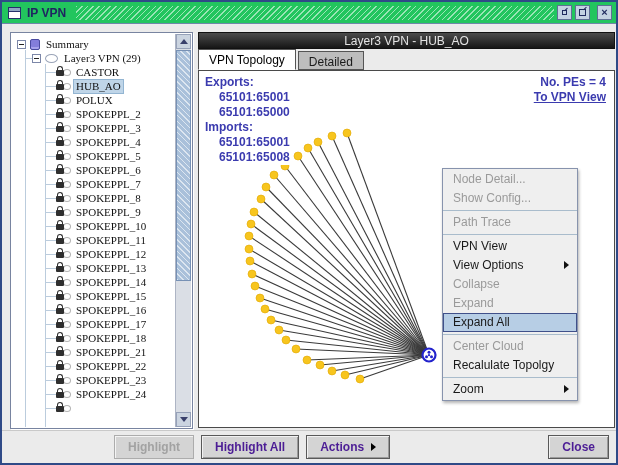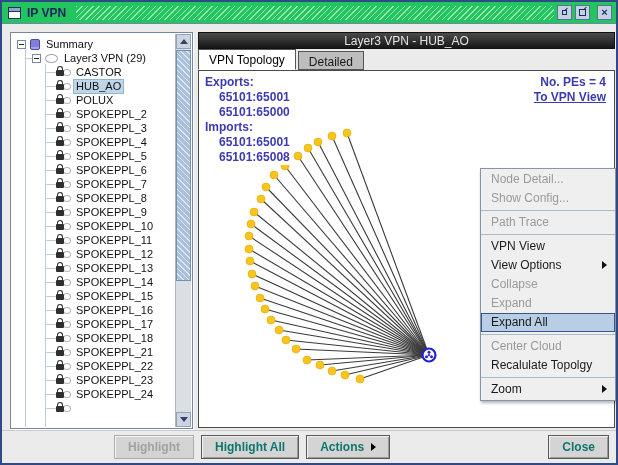--- a/index.html
+++ b/index.html
@@ -20,21 +20,21 @@
   .tb-glyph-box.small{width:5px;height:5px;}
   .tb-glyph-box::after{content:"";position:absolute;right:-2px;top:-2px;width:4px;height:1px;background:#1F2A5E;transform:rotate(-45deg);}
   .tb-close{font-size:11px;font-weight:bold;color:#1F2A5E;line-height:1;}
   
   .tree-panel{position:absolute;left:8px;top:30px;width:183px;height:397px;background:#FFF;
     border:1px solid #7884A0;box-shadow:1px 1px 0 #FFFFFF;}
   .tree-view{position:absolute;left:1px;top:1px;bottom:1px;right:17px;overflow:hidden;padding-top:3px;}
   .guide{position:absolute;width:1px;background:#BBCCDD;}
   .guide-a{left:13px;top:16px;bottom:0;}
   .guide-b{left:33px;top:30px;bottom:0;}
-  .tree-row{position:relative;height:14px;display:flex;align-items:center;font-size:11px;color:#111;white-space:nowrap;}
+  .tree-row{position:relative;height:14px;display:flex;align-items:center;font-size:11px;color:#111;white-space:nowrap;font-family:Liberation Serif, serif;}
   .tree-row.lvl0{padding-left:5px;}
   .tree-row.lvl1{padding-left:20px;}
   .tree-row.lvl2{padding-left:44px;}
   .tree-row.lvl1::before{content:"";position:absolute;left:13px;top:7px;width:7px;height:1px;background:#BBCCDD;}
   .tree-row.lvl2::before{content:"";position:absolute;left:33px;top:7px;width:11px;height:1px;background:#BBCCDD;}
   .expander{width:9px;height:9px;background:#FFF;border:1px solid #7C87A8;position:relative;margin-right:4px;flex:0 0 auto;}
   .expander::after{content:"";position:absolute;left:1px;right:1px;top:3px;height:1px;background:#222;}
   .icon-doc{width:10px;height:11px;background:#837DDB;border:1px solid #4A4AA0;border-radius:2px;margin-right:4px;flex:0 0 auto;
     box-shadow:inset 0 -2px 0 #A7A2EC;}
   .icon-cloud{width:13px;height:9px;border:1px solid #9AA4B8;border-radius:50%;background:#FFF;margin-right:4px;flex:0 0 auto;}
@@ -62,33 +62,33 @@
   .tab.active{background:#FFF;border-bottom:1px solid #FFF;color:#000;position:relative;z-index:2;height:21px;}
   .tab.inactive{background:#BDBDBD;color:#1A1A1A;height:19px;margin-top:20px;}
   .content{position:absolute;left:196px;top:68px;width:417px;height:358px;background:#FFF;border:1px solid #4A4A4A;}
   .topo-svg{position:absolute;left:0;top:0;}
   .exports-block{position:absolute;left:6px;top:4px;font-size:12px;font-weight:bold;color:#3B3BAF;line-height:15px;}
   .exports-block .hdr{background:#FFF;width:fit-content;padding-right:3px;}
   .exports-block .val{background:#FFF;width:fit-content;padding:0 3px 0 14px;}
   .pe-block{position:absolute;right:8px;top:4px;text-align:right;font-size:12px;font-weight:bold;color:#3B3BAF;line-height:15px;}
   .vpn-link{text-decoration:underline;cursor:pointer;}
   
-  .ctx-menu{position:absolute;left:478px;top:166px;width:136px;background:#EFEFEF;
+  .ctx-menu{position:absolute;left:440px;top:166px;width:136px;background:#EFEFEF;
     border:1px solid #8793AD;box-shadow:1px 2px 3px rgba(0,0,0,.3);padding:1px 0;z-index:5;}
   .menu-item{height:19px;line-height:19px;padding-left:10px;font-size:12px;color:#1A1A1A;position:relative;cursor:default;white-space:nowrap;}
   .menu-item.disabled{color:#9A9A9A;}
   .menu-item.highlighted{background:#B7CEE5;box-shadow:inset 0 0 0 1px #40508A;}
   .menu-item .sub-arrow{position:absolute;right:8px;top:5px;width:0;height:0;
     border-top:4px solid transparent;border-bottom:4px solid transparent;border-left:5px solid #111;}
   .menu-sep{height:1px;background:#A9BCCC;margin:2px 0;}
   
   .footer{position:absolute;left:0;right:0;bottom:0;height:33px;background:#EBEBEB;
     display:flex;align-items:center;padding-left:112px;border-top:1px solid #C9C9C9;}
   .btn{height:24px;padding:0 13px;margin-right:7px;font-family:"Liberation Sans",sans-serif;
-    font-size:12px;font-weight:bold;color:#0f766e;background:#D4D4D4;border:1px solid #595959;
+    font-size:12px;font-weight:bold;color:#4c1d95;background:#D4D4D4;border:1px solid #595959;
     box-shadow:inset 1px 1px 0 #F2F2F2,inset -1px -1px 0 #9A9A9A;display:flex;align-items:center;cursor:default;}
   .btn.disabled{color:#A2A2A2;border-color:#ACACAC;box-shadow:inset 1px 1px 0 #F4F4F4;}
   .btn .drop-arrow{width:0;height:0;margin-left:7px;border-top:4px solid transparent;border-bottom:4px solid transparent;border-left:5px solid #000;}
   .footer .spacer{flex:1;}
   .btn.help{margin-right:10px;margin-left:14px;}
 </style>
 </head>
 <body>
 
 <div class="window">

